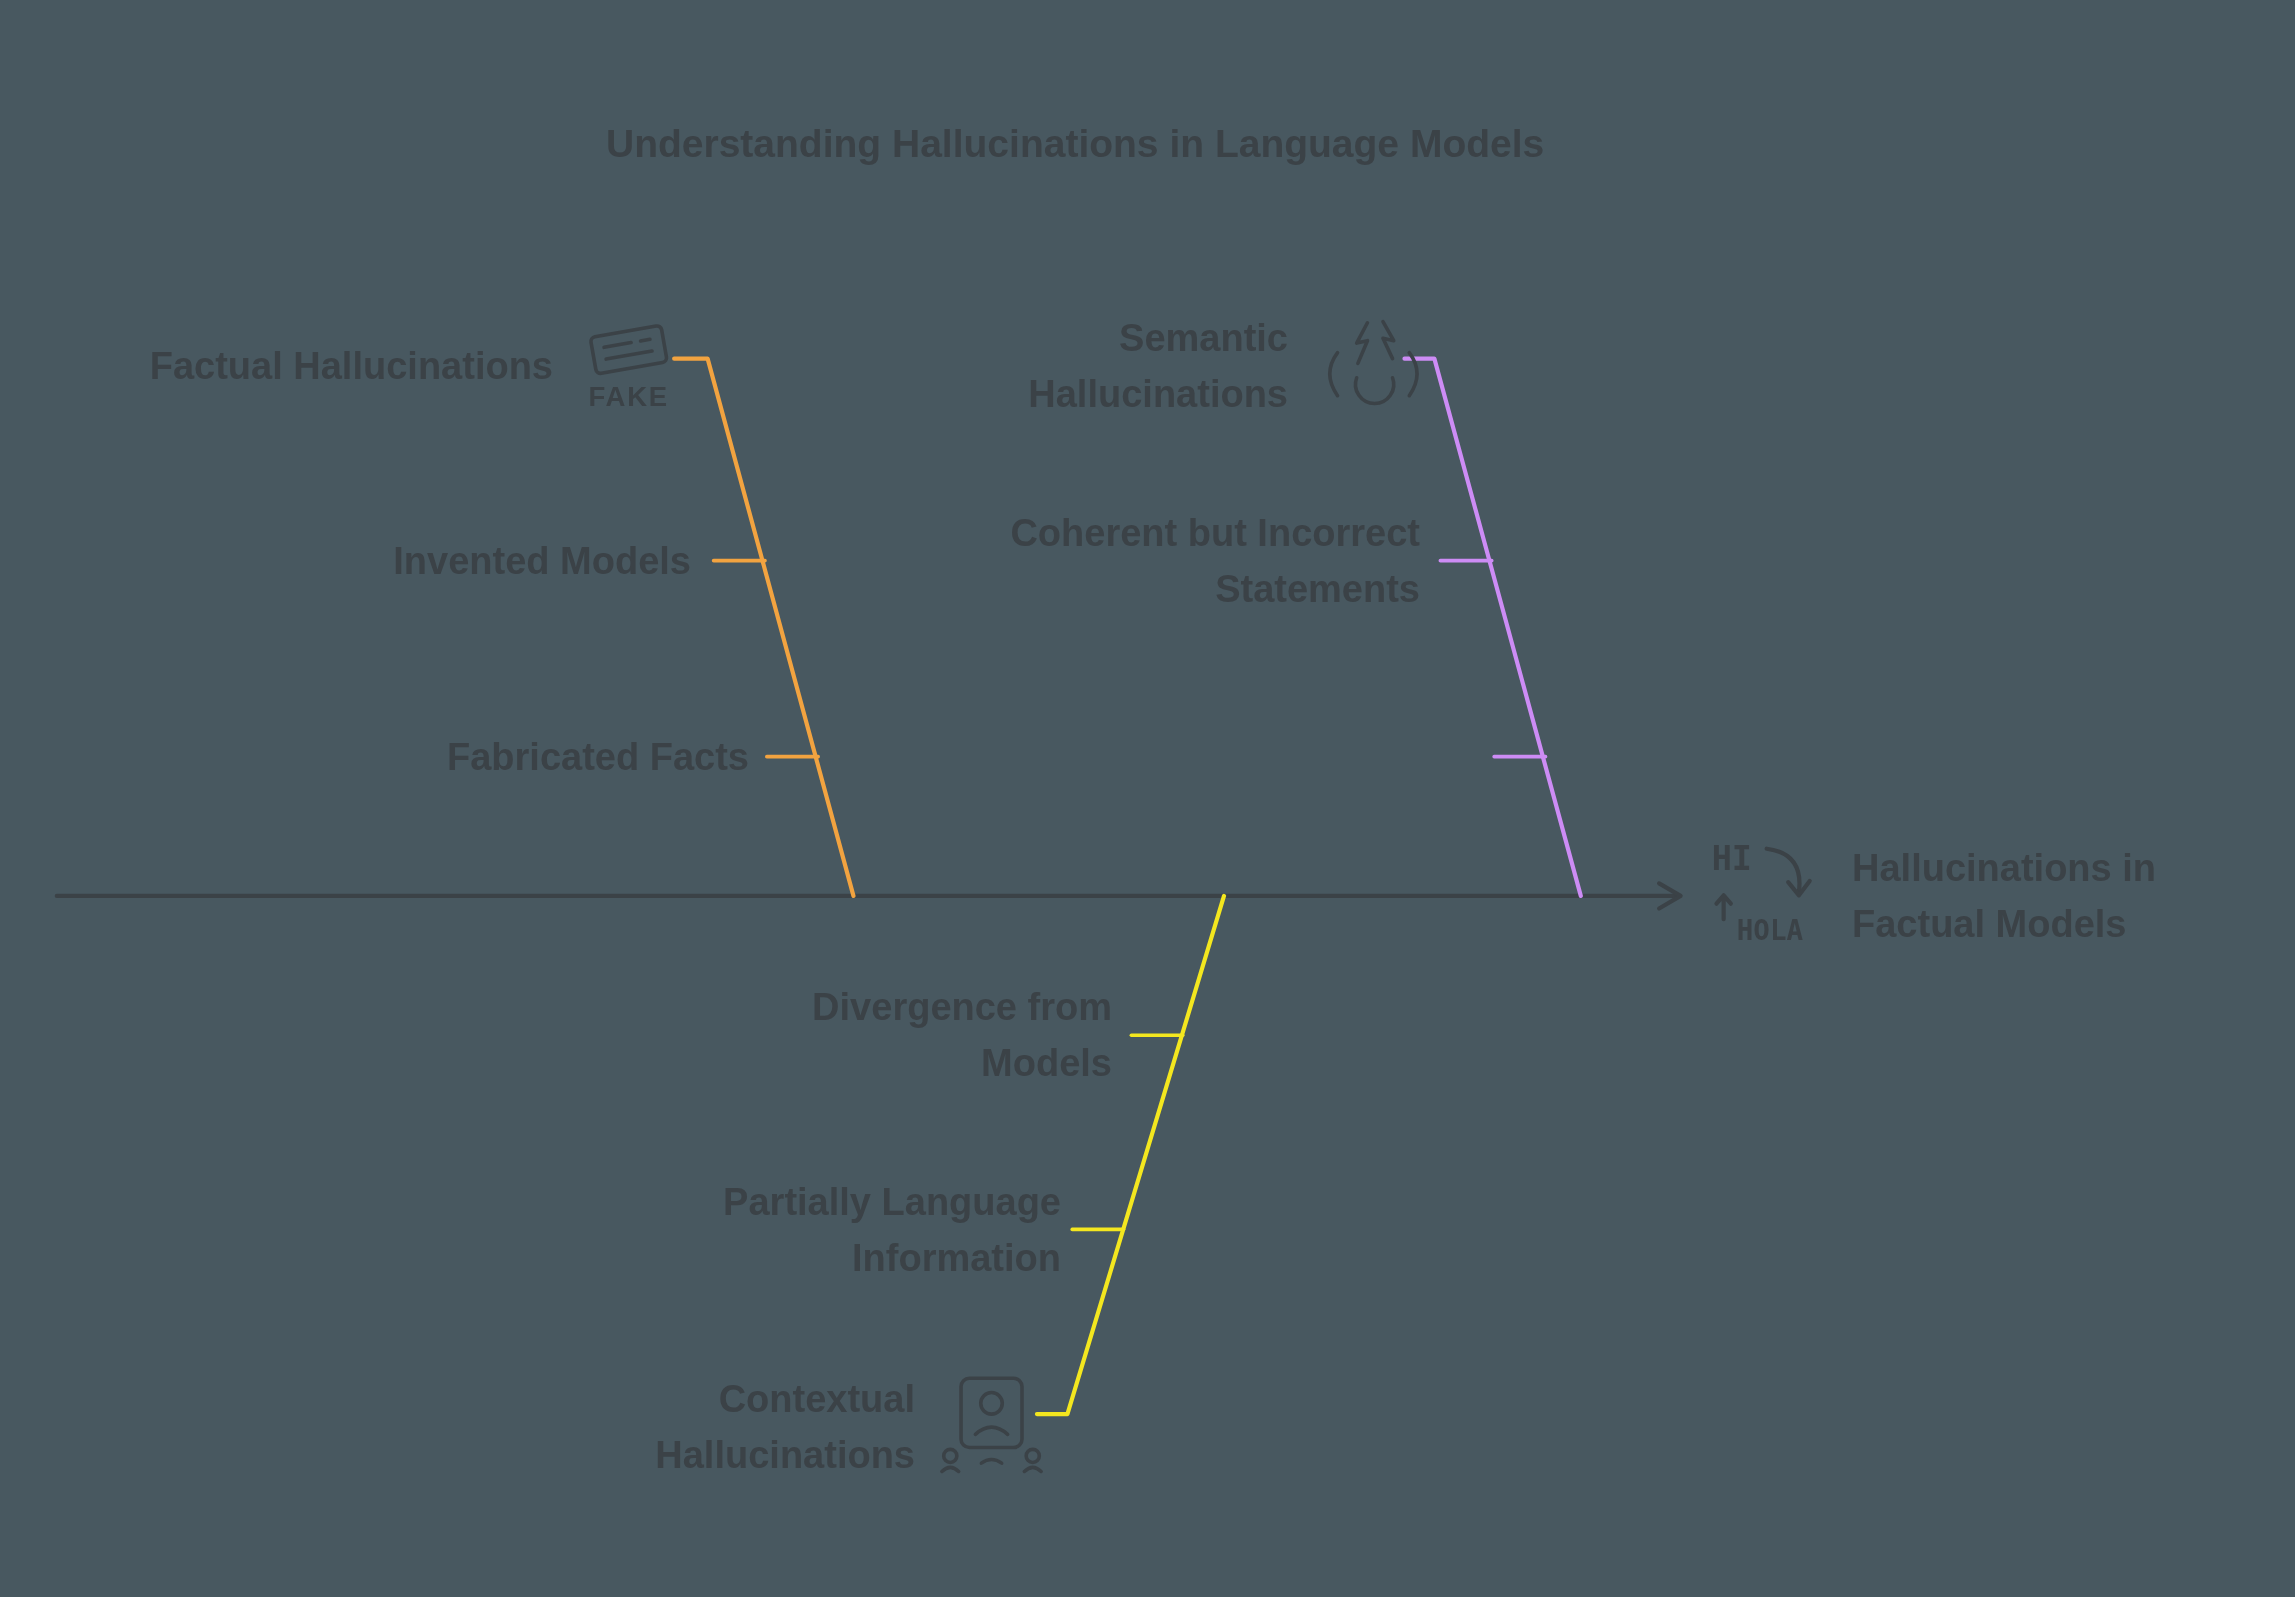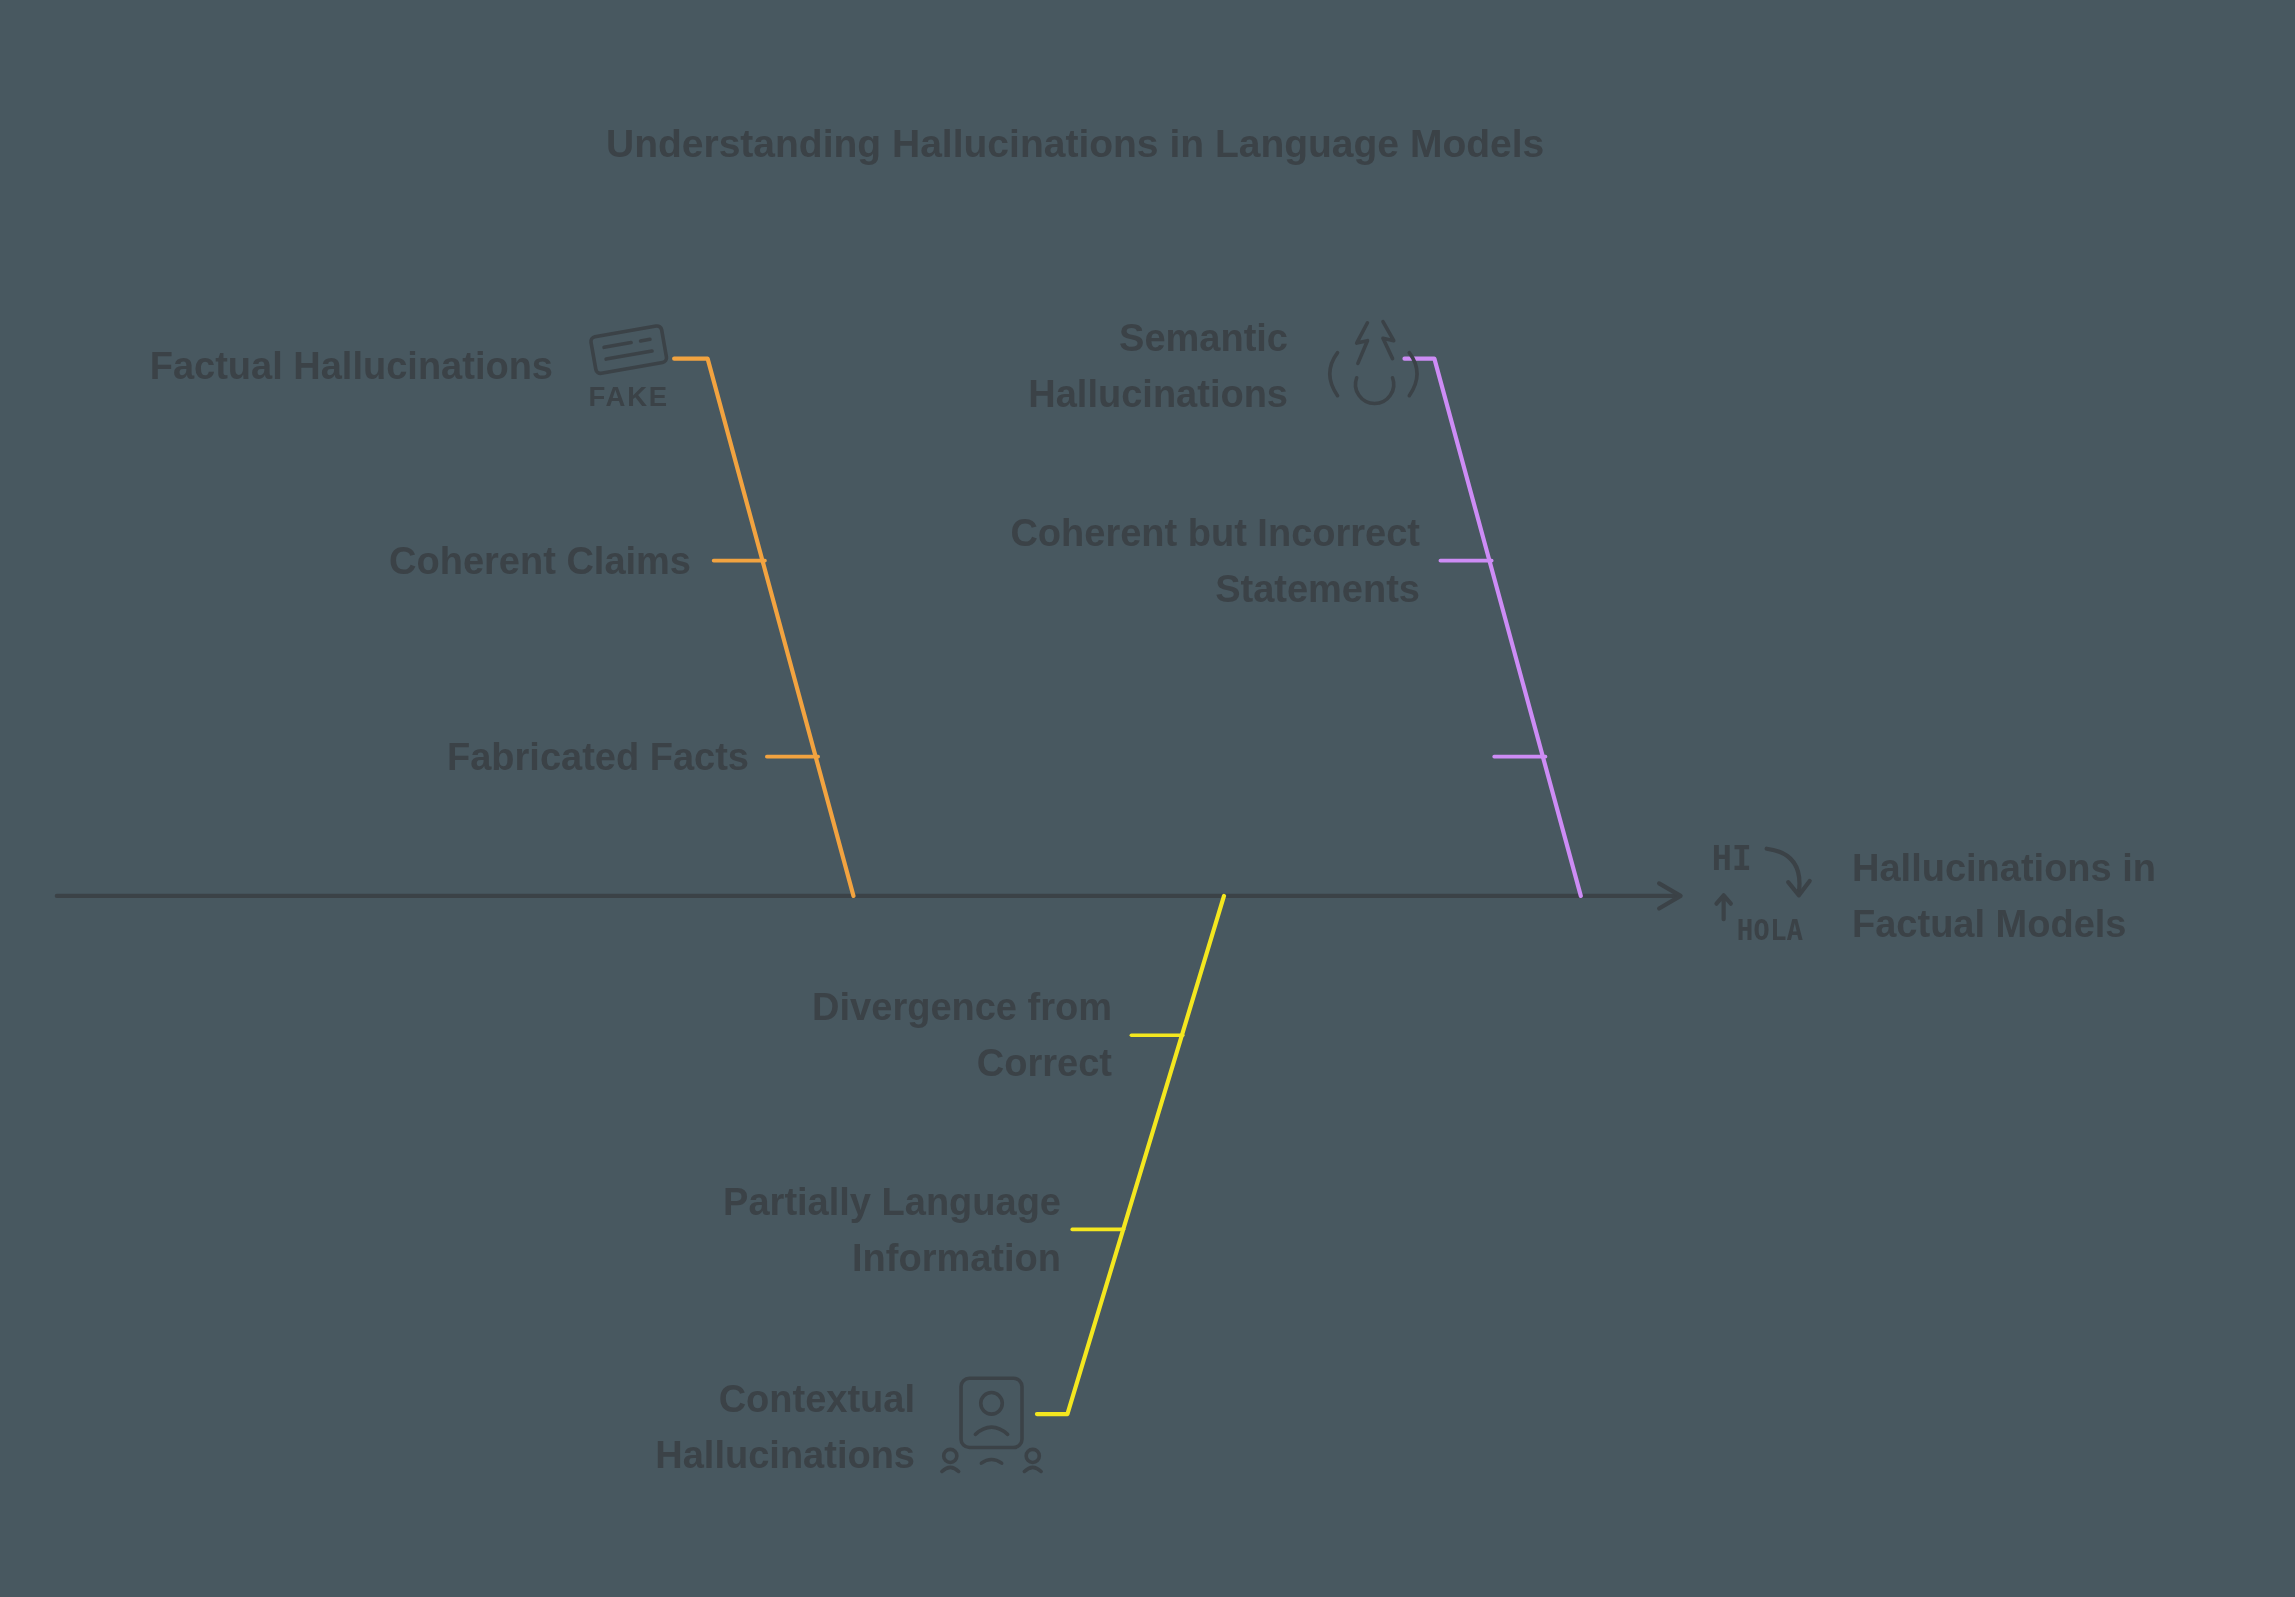--- a/index.html
+++ b/index.html
@@ -94,26 +94,26 @@
       <path d="M4 166 Q18 152 32 166"></path>
       <circle cx="156" cy="140" r="11"></circle>
       <path d="M142 166 Q156 152 170 166"></path>
       <path d="M70 152 Q87 140 104 152"></path>
     </g>
   </svg>
 
   <div class="label title" style="left:606px; top:116px; width:1196px;">Understanding Hallucinations in Language Models</div>
 
   <div class="label right nowrap" style="right:1742px; top:338px;">Factual Hallucinations</div>
-  <div class="label right nowrap" style="right:1604px; top:533px;">Coherent Claims</div>
+  <div class="label right nowrap" style="right:1604px; top:533px;">Invented Models</div>
   <div class="label right nowrap" style="right:1546px; top:729px;">Fabricated Facts</div>
 
   <div class="label right" style="right:1007px; top:310px; width:335px;">Semantic Hallucinations</div>
   <div class="label right" style="right:875px; top:505px; width:502px;">Coherent but Incorrect Statements</div>
 
-  <div class="label right" style="right:1183px; top:979px; width:371px;">Divergence from Correct</div>
+  <div class="label right" style="right:1183px; top:979px; width:371px;">Divergence from Models</div>
   <div class="label right" style="right:1234px; top:1174px; width:406px;">Partially Language Information</div>
   <div class="label right" style="right:1380px; top:1371px; width:335px;">Contextual Hallucinations</div>
 
   <div class="label" style="left:1852px; top:840px; width:389px;">Hallucinations in Factual Models</div>
 
 </div>
 
 
 </body></html>

